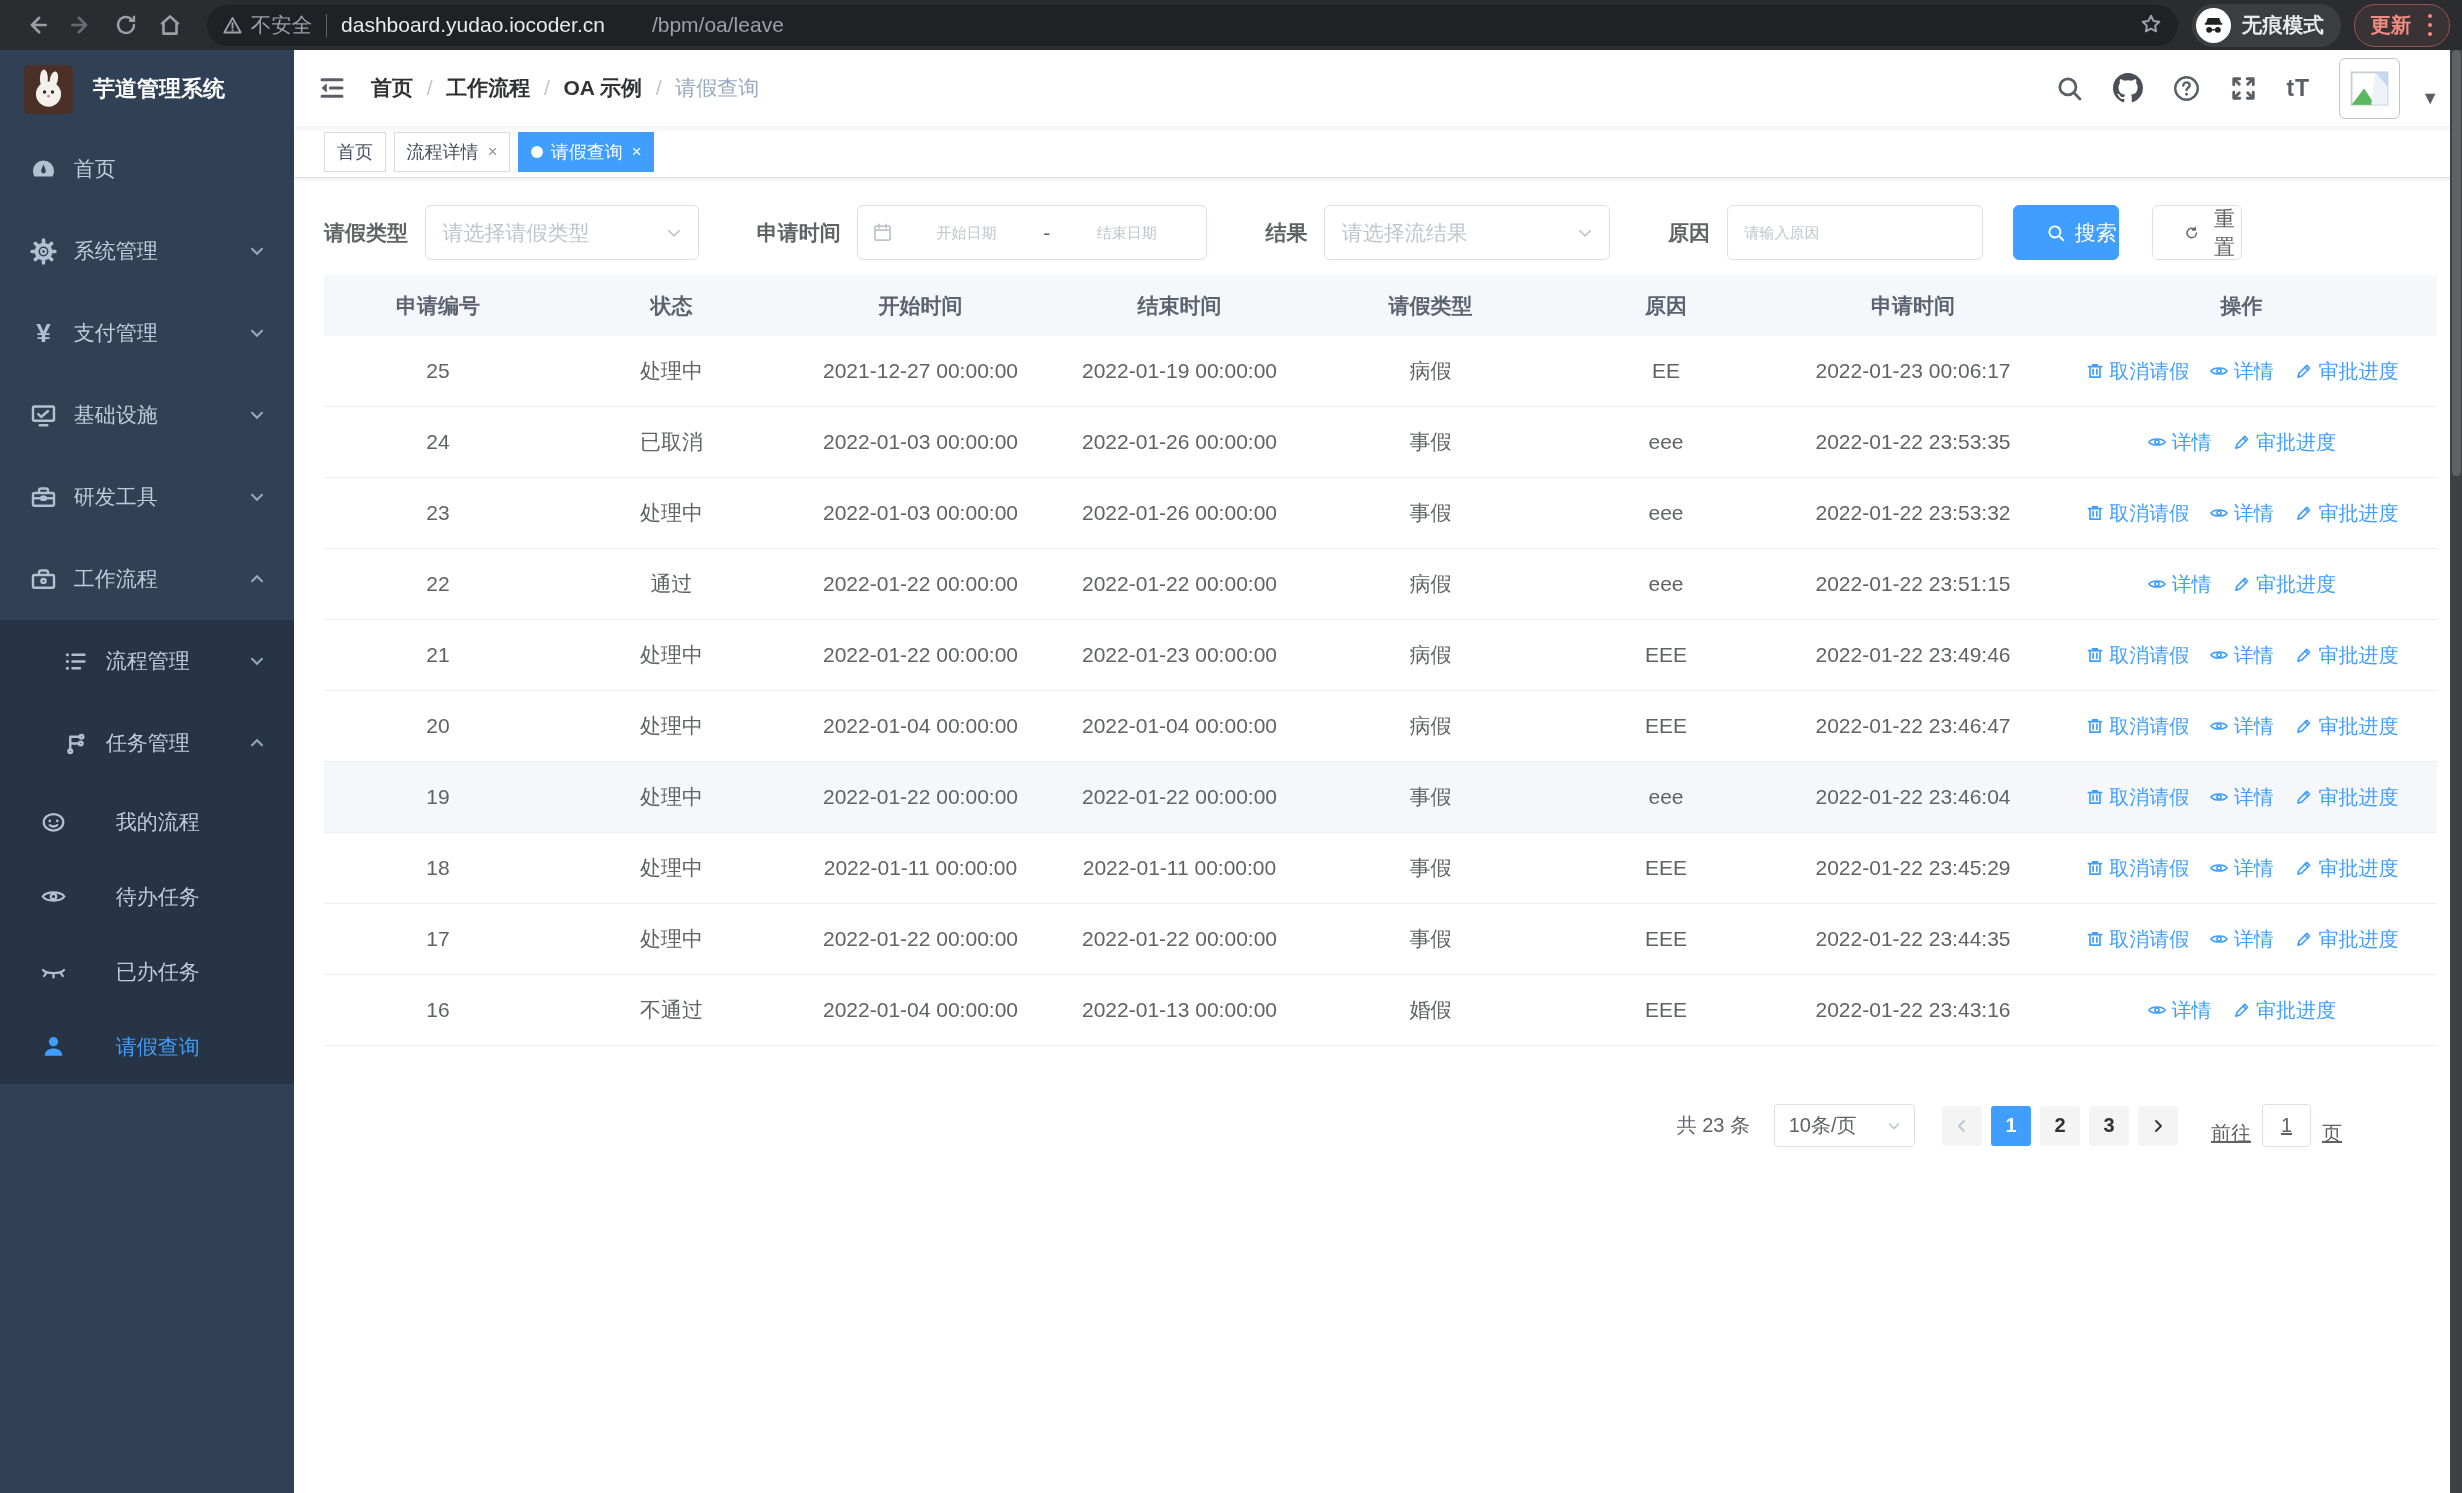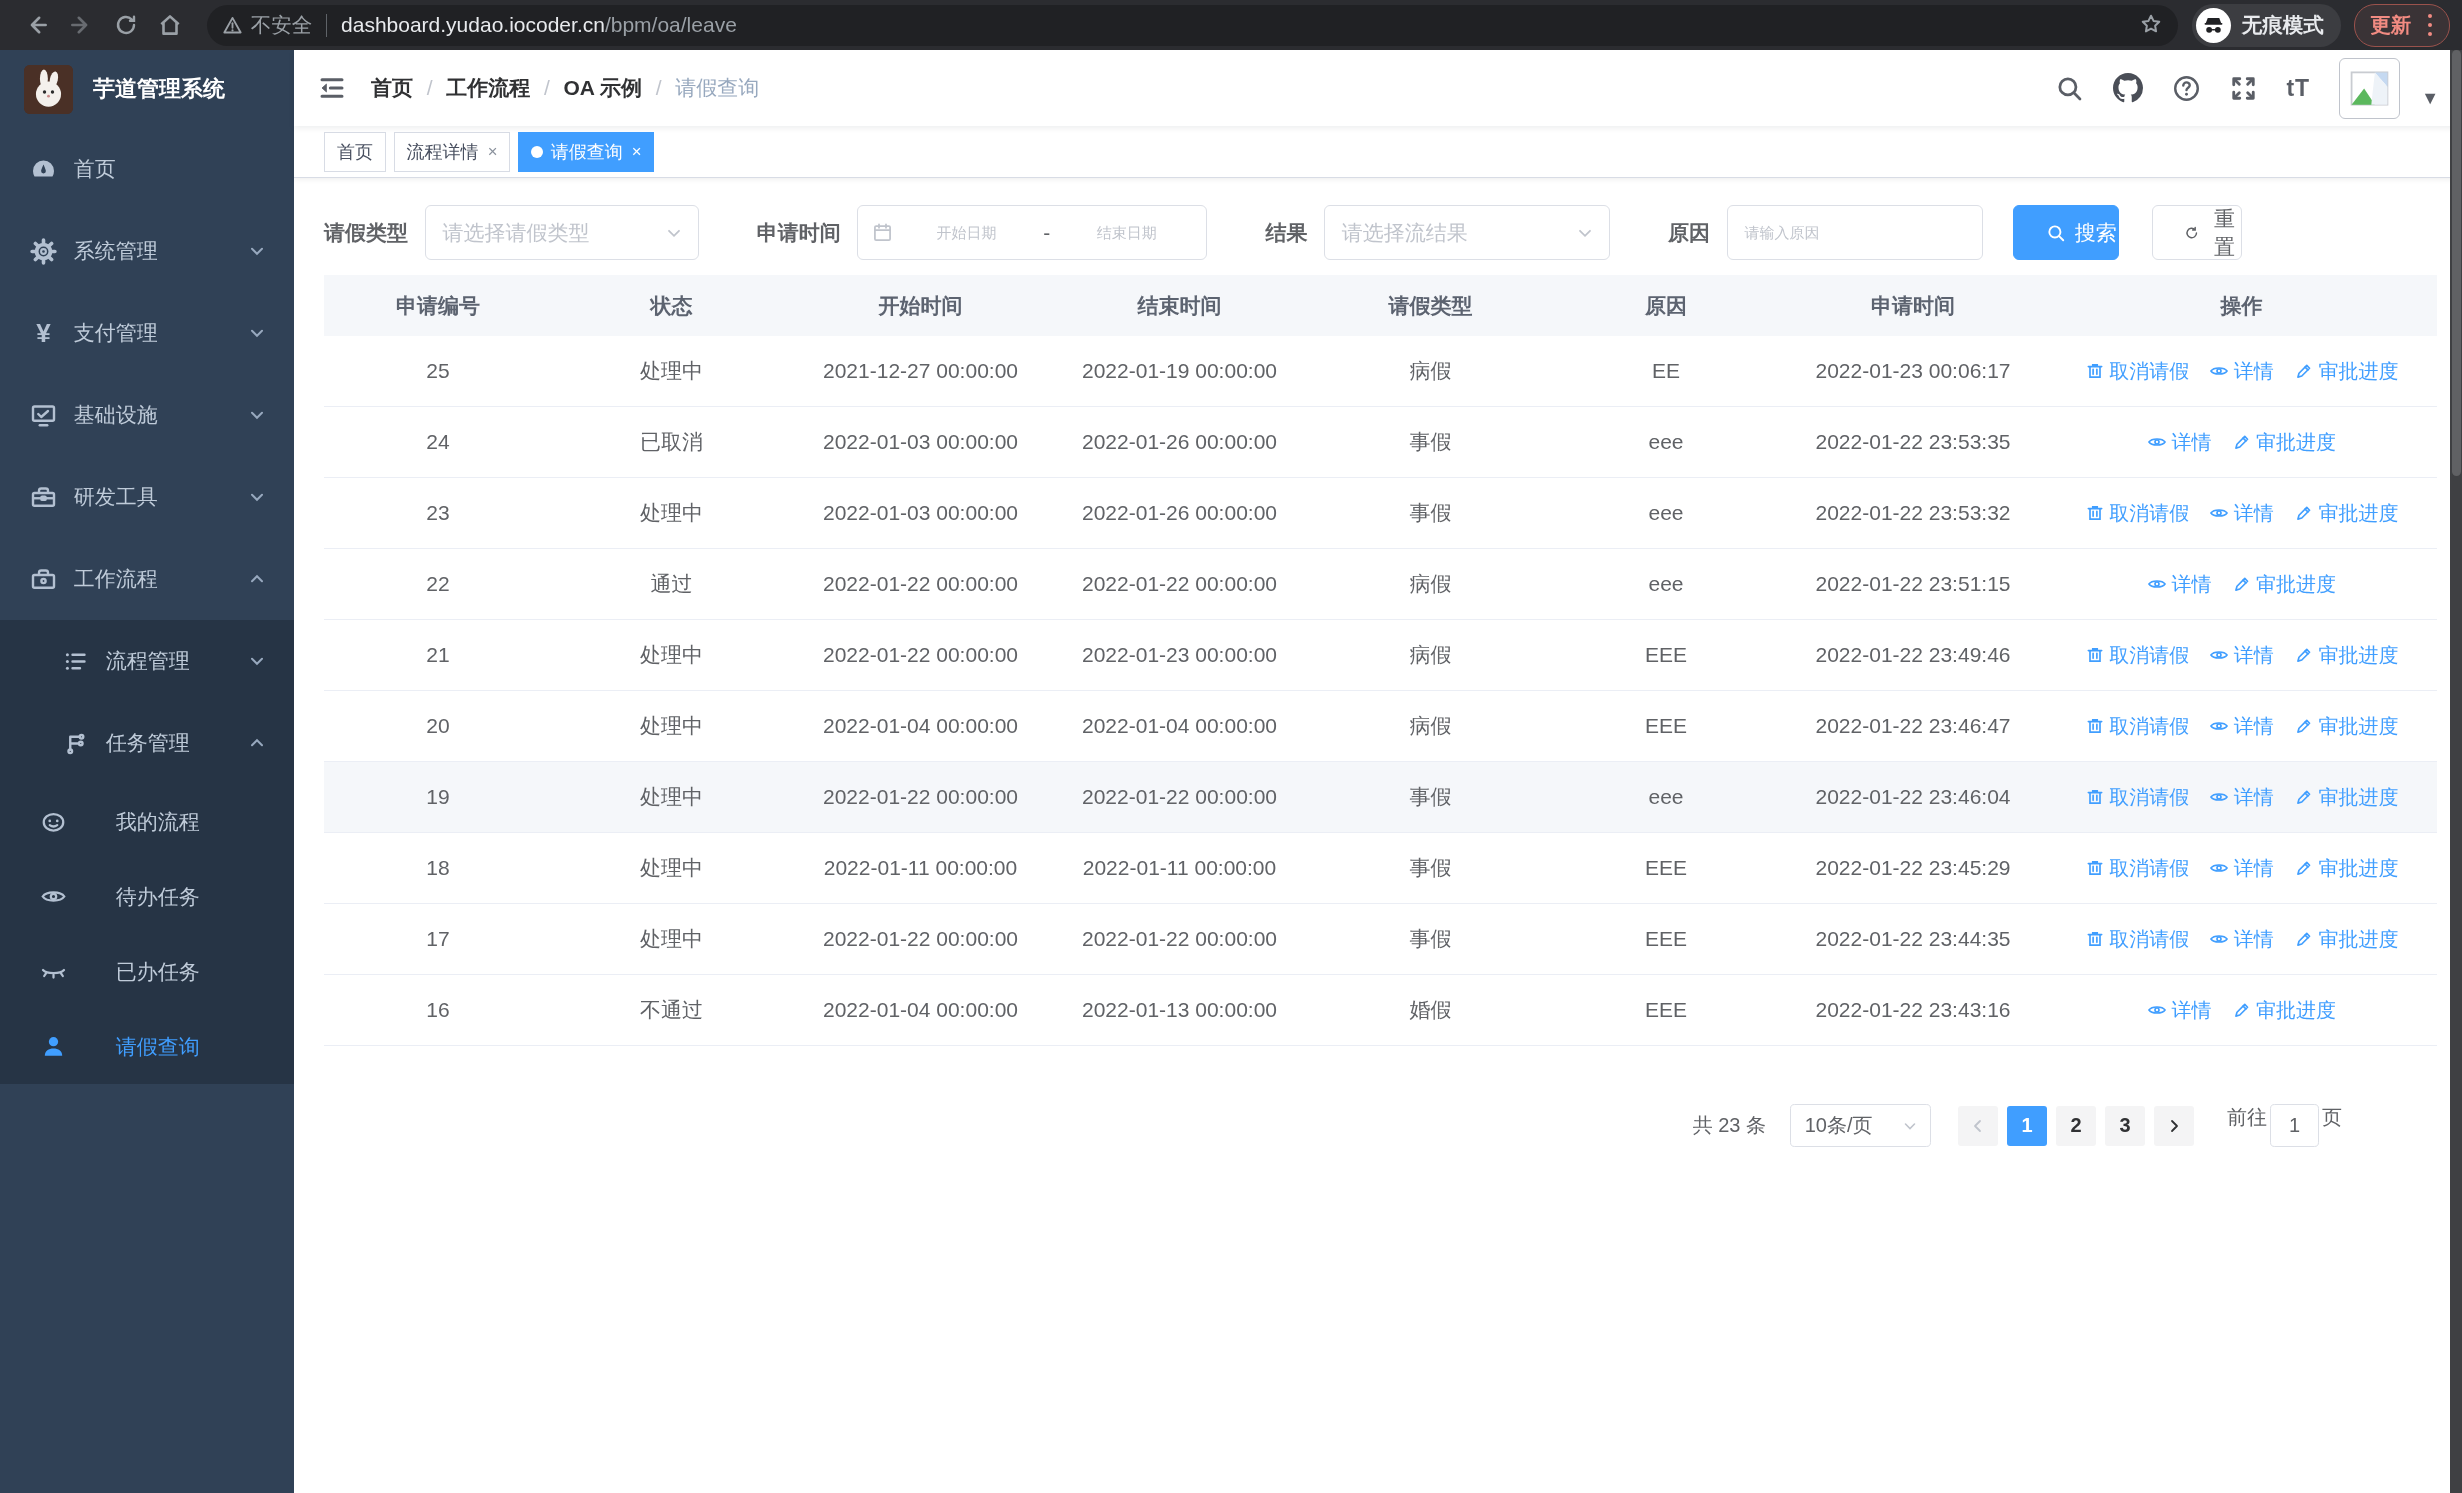--- a/index.html
+++ b/index.html
@@ -6,21 +6,21 @@
   html,body { width:2462px; height:1494px; overflow:hidden; background:#fff;
     font-family:"Liberation Sans","DejaVu Sans",sans-serif; }
 
   
   .chrome { height:50px; background:#2b2c30; display:flex; align-items:center; padding:0 12px; position:relative; z-index:50;}
   .cbtn { width:40px; height:40px; border-radius:50%; display:flex; align-items:center; justify-content:center; color:#9aa0a6; flex:0 0 auto; margin-left:4.6px;}
   .omnibox { flex:1; height:41px; background:#202124; border-radius:20.5px; margin:0 13.7px 0 16.7px; display:flex; align-items:center; padding:0 15px; min-width:0;justify-content:flex-end;}
   .sec-label { color:#9aa0a6; font-size:20.5px; display:flex; align-items:center; gap:7.6px;}
   .omni-sep { width:1.5px; height:23px; background:#5f6368; margin:0 13.7px;}
   .url { font-size:21px; color:#e8eaed; white-space:nowrap; overflow:hidden;}
-  .url .path { color:#9aa0a6; }
+  .url .path { color:#9aa0a6;margin-left:47px; }
   .omni-star { margin-left:auto; color:#9aa0a6;}
   .incog-chip { height:43px; background:#3c3d41; border-radius:21px; display:flex; align-items:center; padding:0 16.7px 0 4.6px; gap:10.6px; margin-right:13.7px; flex:0 0 auto;}
   .incog-circle { width:35px; height:35px; border-radius:50%; background:#fff; display:flex; align-items:center; justify-content:center;}
   .incog-chip span { color:#e8eaed; font-size:20.5px; font-weight:600;}
   .update-pill { height:43px; border:1.5px solid #9a524c; background:rgba(242,139,130,.08); border-radius:21px; display:flex; align-items:center; padding:0 12px 0 15px; gap:12px; flex:0 0 auto;}
   .update-pill span { color:#f28b82; font-size:20.5px; font-weight:600;}
   .vdots { display:flex; flex-direction:column; gap:4.6px; padding:0 4.6px;}
   .vdots i { width:4.6px; height:4.6px; border-radius:50%; background:#f28b82; display:block;}
 
   
@@ -103,21 +103,21 @@
   
   .pagerow { margin-top:58px; display:flex; align-items:center; justify-content:flex-end; padding-right:94px; gap:12px; font-size:20px; color:#606266;}
   .pg-total { margin-right:12px; font-weight:400;}
   .pg-size { width:141px; height:43px; border:1.5px solid #dcdfe6; border-radius:4.6px; display:flex; align-items:center; justify-content:space-between; padding:0 10.6px 0 13.7px; color:#606266; cursor:pointer; margin-right:15px;}
   .pg-size .chev { color:#c0c4cc;}
   .pager { display:flex; align-items:center; gap:9px;}
   .pbtn { min-width:40px; height:40px; border-radius:3px; background:#f4f4f5; color:#303133; font-weight:600; display:flex; align-items:center; justify-content:center; cursor:pointer; font-size:20px; padding:0 4.6px;}
   .pbtn.active { background:#409eff; color:#fff;}
   .pbtn.nav { color:#303133;}
   .pbtn.disabled { color:#c0c4cc; cursor:default;}
-  .goto { display:flex; align-items:flex-start; gap:3px; margin-left:21px;}
+  .goto { display:flex; align-items:flex-end; gap:11px; margin-left:21px;text-decoration:underline;}
   .goto input { width:49px; height:43px; border:1.5px solid #dcdfe6; border-radius:4.6px; text-align:center; font-size:20px; color:#606266; outline:none; font-family:inherit;}
 
   
   .pg-scrollbar { position:fixed; right:0; top:50px; width:12px; height:1443px; background:#3f4043; z-index:60;}
   .pg-scrollbar .thumb { position:absolute; top:0; left:1.5px; width:9px; height:426px; border-radius:4.6px; background:#606164;}
 </style>
 </head>
 <body>
 
 <div class="chrome">

